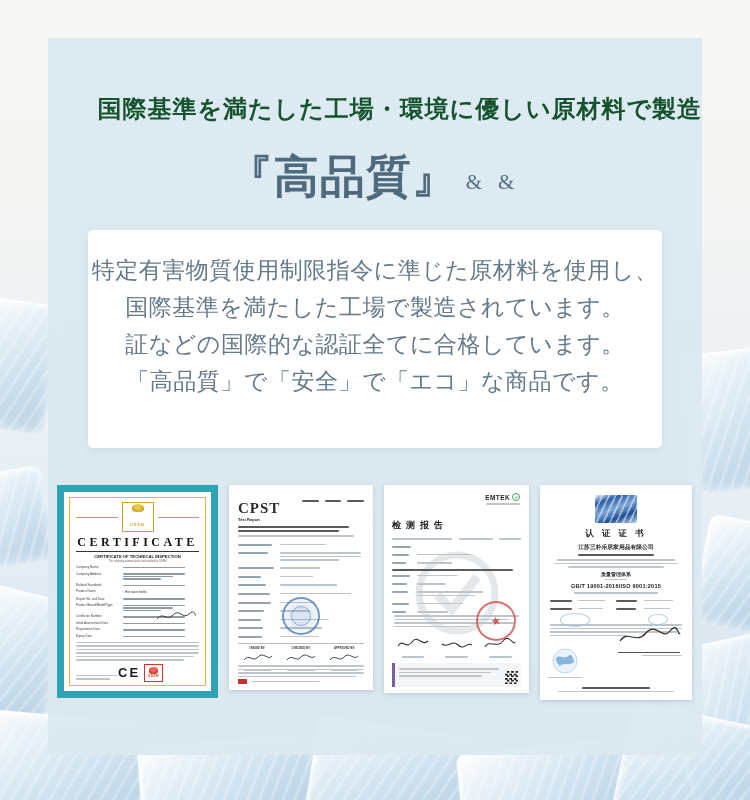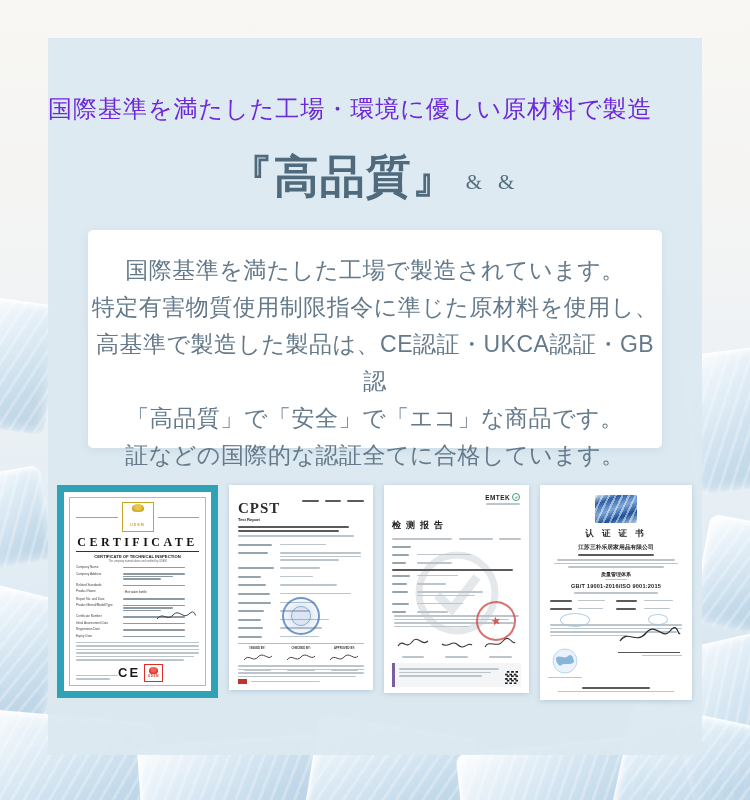--- a/index.html
+++ b/index.html
@@ -9,22 +9,22 @@
   
   .ice{position:absolute;border-radius:10px;
     background:linear-gradient(145deg,rgba(255,255,255,.95) 0%,rgba(222,236,246,.85) 35%,rgba(186,212,231,.75) 70%,rgba(166,196,218,.7) 100%);
     box-shadow:inset 0 0 14px rgba(255,255,255,.9), inset 2px 2px 4px rgba(255,255,255,.9);
     filter:blur(.6px);}
   .ice:after{content:"";position:absolute;inset:0;border-radius:10px;
     background:repeating-linear-gradient(115deg,rgba(255,255,255,.55) 0 3px,transparent 3px 11px);opacity:.5;}
   
   #panel{position:absolute;left:48px;top:38px;width:654px;height:717px;
     background:rgba(220,232,240,.93);}
-  .subtitle{position:absolute;top:55px;left:0;width:100%;text-align:left;
-    font-size:24px;font-weight:400;color:#6d28d9;letter-spacing:1px;}
+  .subtitle{position:absolute;top:55px;left:0;width:100%;text-align:right;
+    font-size:24px;font-weight:700;color:#14532d;letter-spacing:1px;}
   .bigrow{position:absolute;top:103px;left:0;width:100%;height:72px;
     display:flex;justify-content:center;align-items:center;}
   .bigpart{font-family:"Liberation Serif",serif;font-weight:600;font-size:45px;
     color:#4e6a7c;letter-spacing:1px;white-space:nowrap;}
   .amp{font-family:"Liberation Serif",serif;font-size:21px;color:#54707f;margin:10px 8px 0 8px;}
   
   .whitebox{position:absolute;left:40px;top:192px;width:574px;height:218px;background:#ffffff;
     border-radius:5px;box-shadow:0 2px 8px rgba(130,160,185,.18);}
   .boxlines{padding-top:22px;}
   .box-line{margin:0;text-align:center;font-size:23px;line-height:37px;
@@ -158,25 +158,24 @@
     <div class="subtitle">国際基準を満たした工場・環境に優しい原材料で製造</div>
 
     <div class="bigrow">
       <span class="bigpart">『高品質』</span>
       <span class="amp">&amp;</span>
       <span class="amp">&amp;</span>
     </div>
 
     <div class="whitebox">
       <div class="boxlines">
+          <p class="box-line">特定有害物質使用制限指令に準じた原材料を使用し、</p>
           <p class="box-line">国際基準を満たした工場で製造されています。</p>
-          <p class="box-line">特定有害物質使用制限指令に準じた原材料を使用し、</p>
-          <p class="box-line">高基準で製造した製品は、CE認証・UKCA認証・GB認</p>
+          <p class="box-line">証などの国際的な認証全てに合格しています。</p>
           <p class="box-line">「高品質」で「安全」で「エコ」な商品です。</p>
-          <p class="box-line">証などの国際的な認証全てに合格しています。</p>
         </div>
     </div>
 
     <div class="certs">
 
       <div class="c1">
         <div class="c1w">
           <div class="c1i">
             <div class="embrow">
               <span class="embline"></span>

